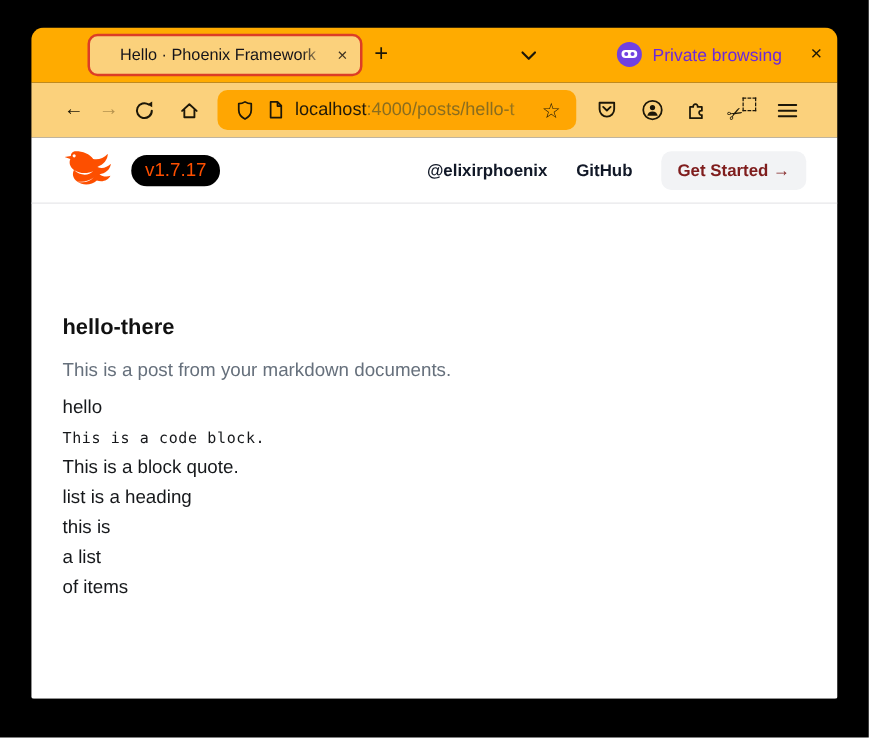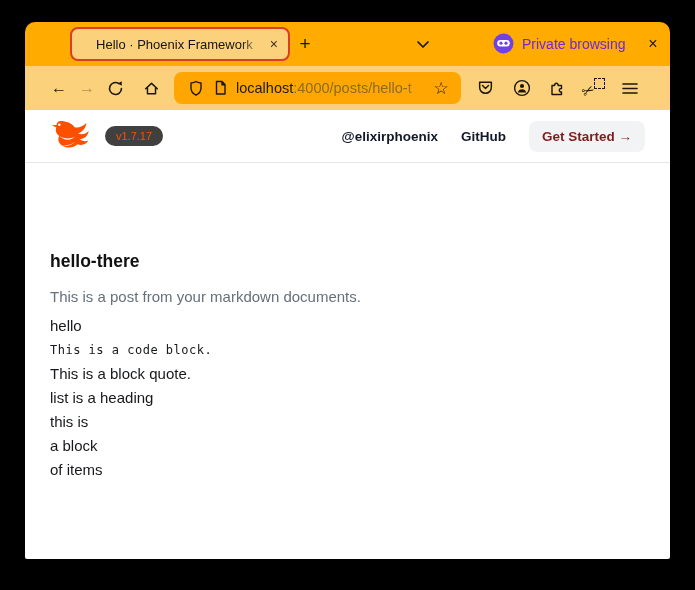--- a/index.html
+++ b/index.html
@@ -63,22 +63,22 @@
   .scissors-dash{ position:absolute; right:0px; top:1px; width:11px; height:11px; border:1.6px dashed #1c1708; }
   .scissors-glyph{ position:absolute; left:-1px; bottom:-1px; font-size:15px; color:#1c1708; transform:rotate(-28deg); }
   
   .page{ background:#fff; flex:1; overflow:hidden; }
   .site-header{
     height:53px; display:flex; align-items:center;
     padding:0 25px; border-bottom:1px solid #e7e7ea;
   }
   .logo{ width:40px; height:36px; }
   .version-badge{
-    margin-left:15px; background:#404040; color:#fd4f00;
-    font-size:11px; border-radius:999px; padding:4px 11px;
+    margin-left:15px; background:#000000; color:#fd4f00;
+    font-size:15px; border-radius:999px; padding:4px 11px;
   }
   .spacer{ flex:1; }
   .hdr-link{ font-size:13.5px; font-weight:bold; color:#111827; margin-left:23px; text-decoration:none; cursor:default; }
   .cta-btn{
     margin-left:23px; background:#f2f3f5; border:none; border-radius:8px;
     font-family:inherit; font-size:13.5px; font-weight:bold; color:#7f1d1d;
     padding:8px 13px; cursor:default;
   }
   .post{ padding:88px 25px 0; }
   .post-title{ font-size:17.5px; font-weight:bold; color:#111; line-height:20px; }
@@ -205,18 +205,18 @@
     </div>
 
     <div class="post">
       <div class="post-title">hello-there</div>
       <div class="post-subtitle">This is a post from your markdown documents.</div>
       <div class="line">hello</div>
       <div class="line code">This is a code block.</div>
       <div class="line">This is a block quote.</div>
       <div class="line">list is a heading</div>
       <div class="line">this is</div>
-      <div class="line">a block</div>
+      <div class="line">a list</div>
       <div class="line">of items</div>
     </div>
 
   </div>
 </div>
 
 </body></html>

